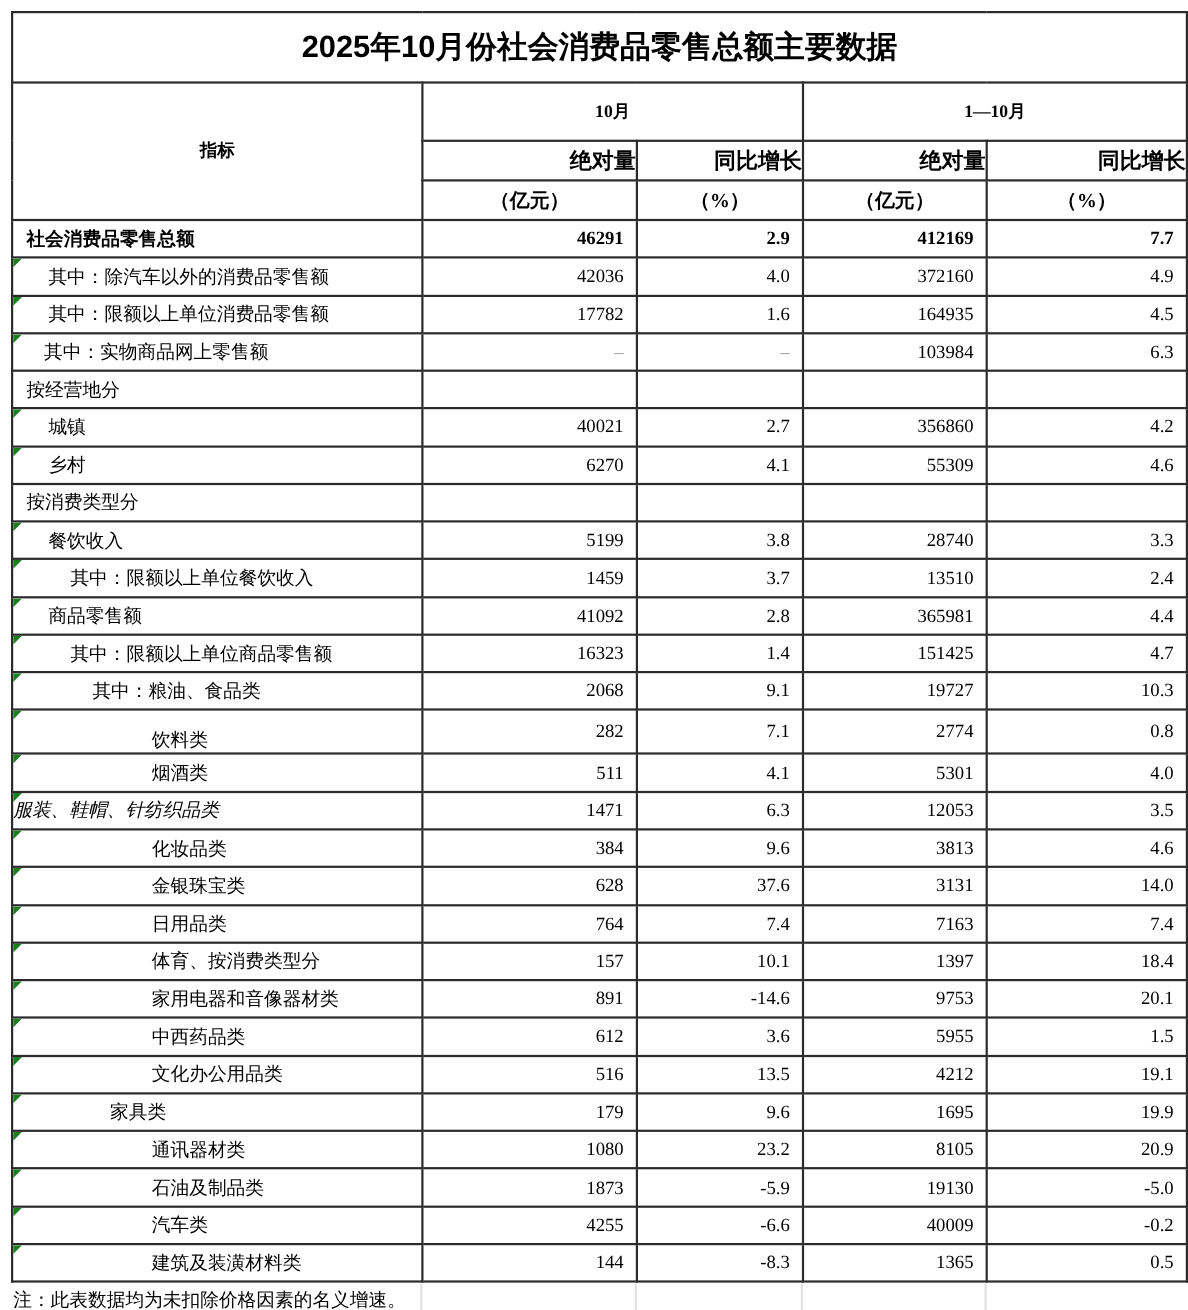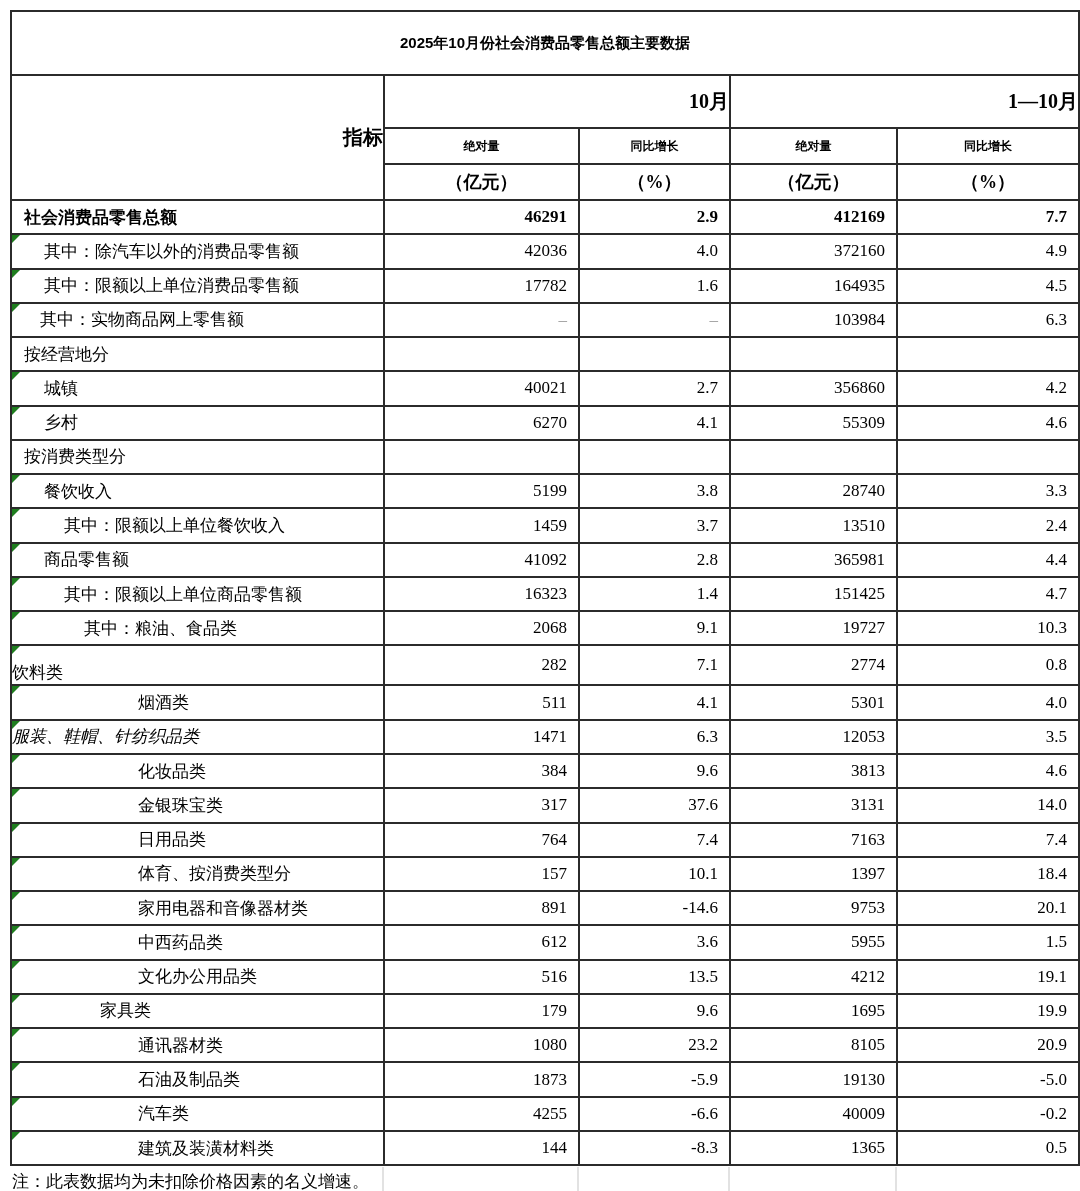--- a/index.html
+++ b/index.html
@@ -5,24 +5,24 @@
   * { margin: 0; padding: 0; box-sizing: border-box; }
   html, body { width: 1080px; height: 1191px; background: #fff; overflow: hidden; }
   .page { position: relative; width: 1080px; height: 1191px; background: #fff;
           font-family: "Liberation Serif", "DejaVu Serif", serif; color: #000; }
 
   table.main { position: absolute; left: 10px; top: 10px; width: 1068px;
                border-collapse: collapse; table-layout: fixed; }
   table.main th, table.main td { border: 2px solid #2b2b2b; vertical-align: middle; }
 
   tr.title-row th { height: 64px; font-family: "Liberation Sans", "DejaVu Sans", sans-serif;
-                    font-size: 15px; font-weight: bold; text-align: center; }
-  tr.period-row th { height: 53px; font-size: 20px; font-weight: bold; text-align: right; }
+                    font-size: 28px; font-weight: bold; text-align: center; }
+  tr.period-row th { height: 53px; font-size: 16px; font-weight: bold; text-align: center; }
   th.indicator-h { font-size: 19px; font-weight: bold; text-align: center; }
-  tr.measure-row th { height: 36px; font-size: 12px; font-weight: bold; text-align: center; }
+  tr.measure-row th { height: 36px; font-size: 20px; font-weight: bold; text-align: right; }
   tr.unit-row th { height: 36px; font-size: 18px; font-weight: bold; text-align: center; }
 
   tbody tr.data-row { height: 34.28px; }
   tbody tr.data-row td { font-size: 17px; }
   td.label-cell { position: relative; text-align: left; overflow: hidden; white-space: nowrap; }
   span.label-text { display: inline-block; }
   td.value-cell { text-align: right; padding-right: 11px;
                   font-family: "Liberation Serif", "DejaVu Serif", serif; }
   tr.bold td { font-weight: bold; }
   td.dash { color: #999; }
@@ -156,21 +156,21 @@
           <td class="value-cell">4.7</td>
         </tr>
         <tr class="data-row">
           <td class="label-cell"><span class="flag"></span><span class="label-text" style="padding-left: 72px;">其中：粮油、食品类</span></td>
           <td class="value-cell">2068</td>
           <td class="value-cell">9.1</td>
           <td class="value-cell">19727</td>
           <td class="value-cell">10.3</td>
         </tr>
         <tr class="data-row">
-          <td class="label-cell"><span class="flag"></span><span class="label-text" style=" margin-top: 15px;">饮料类</span></td>
+          <td class="label-cell"><span class="flag"></span><span class="label-text" style="padding-left: 126px; margin-top: 15px;">饮料类</span></td>
           <td class="value-cell">282</td>
           <td class="value-cell">7.1</td>
           <td class="value-cell">2774</td>
           <td class="value-cell">0.8</td>
         </tr>
         <tr class="data-row">
           <td class="label-cell"><span class="flag"></span><span class="label-text" style="padding-left: 126px;">烟酒类</span></td>
           <td class="value-cell">511</td>
           <td class="value-cell">4.1</td>
           <td class="value-cell">5301</td>
@@ -185,21 +185,21 @@
         </tr>
         <tr class="data-row">
           <td class="label-cell"><span class="flag"></span><span class="label-text" style="padding-left: 126px;">化妆品类</span></td>
           <td class="value-cell">384</td>
           <td class="value-cell">9.6</td>
           <td class="value-cell">3813</td>
           <td class="value-cell">4.6</td>
         </tr>
         <tr class="data-row">
           <td class="label-cell"><span class="flag"></span><span class="label-text" style="padding-left: 126px;">金银珠宝类</span></td>
-          <td class="value-cell">317</td>
+          <td class="value-cell">628</td>
           <td class="value-cell">37.6</td>
           <td class="value-cell">3131</td>
           <td class="value-cell">14.0</td>
         </tr>
         <tr class="data-row">
           <td class="label-cell"><span class="flag"></span><span class="label-text" style="padding-left: 126px;">日用品类</span></td>
           <td class="value-cell">764</td>
           <td class="value-cell">7.4</td>
           <td class="value-cell">7163</td>
           <td class="value-cell">7.4</td>

